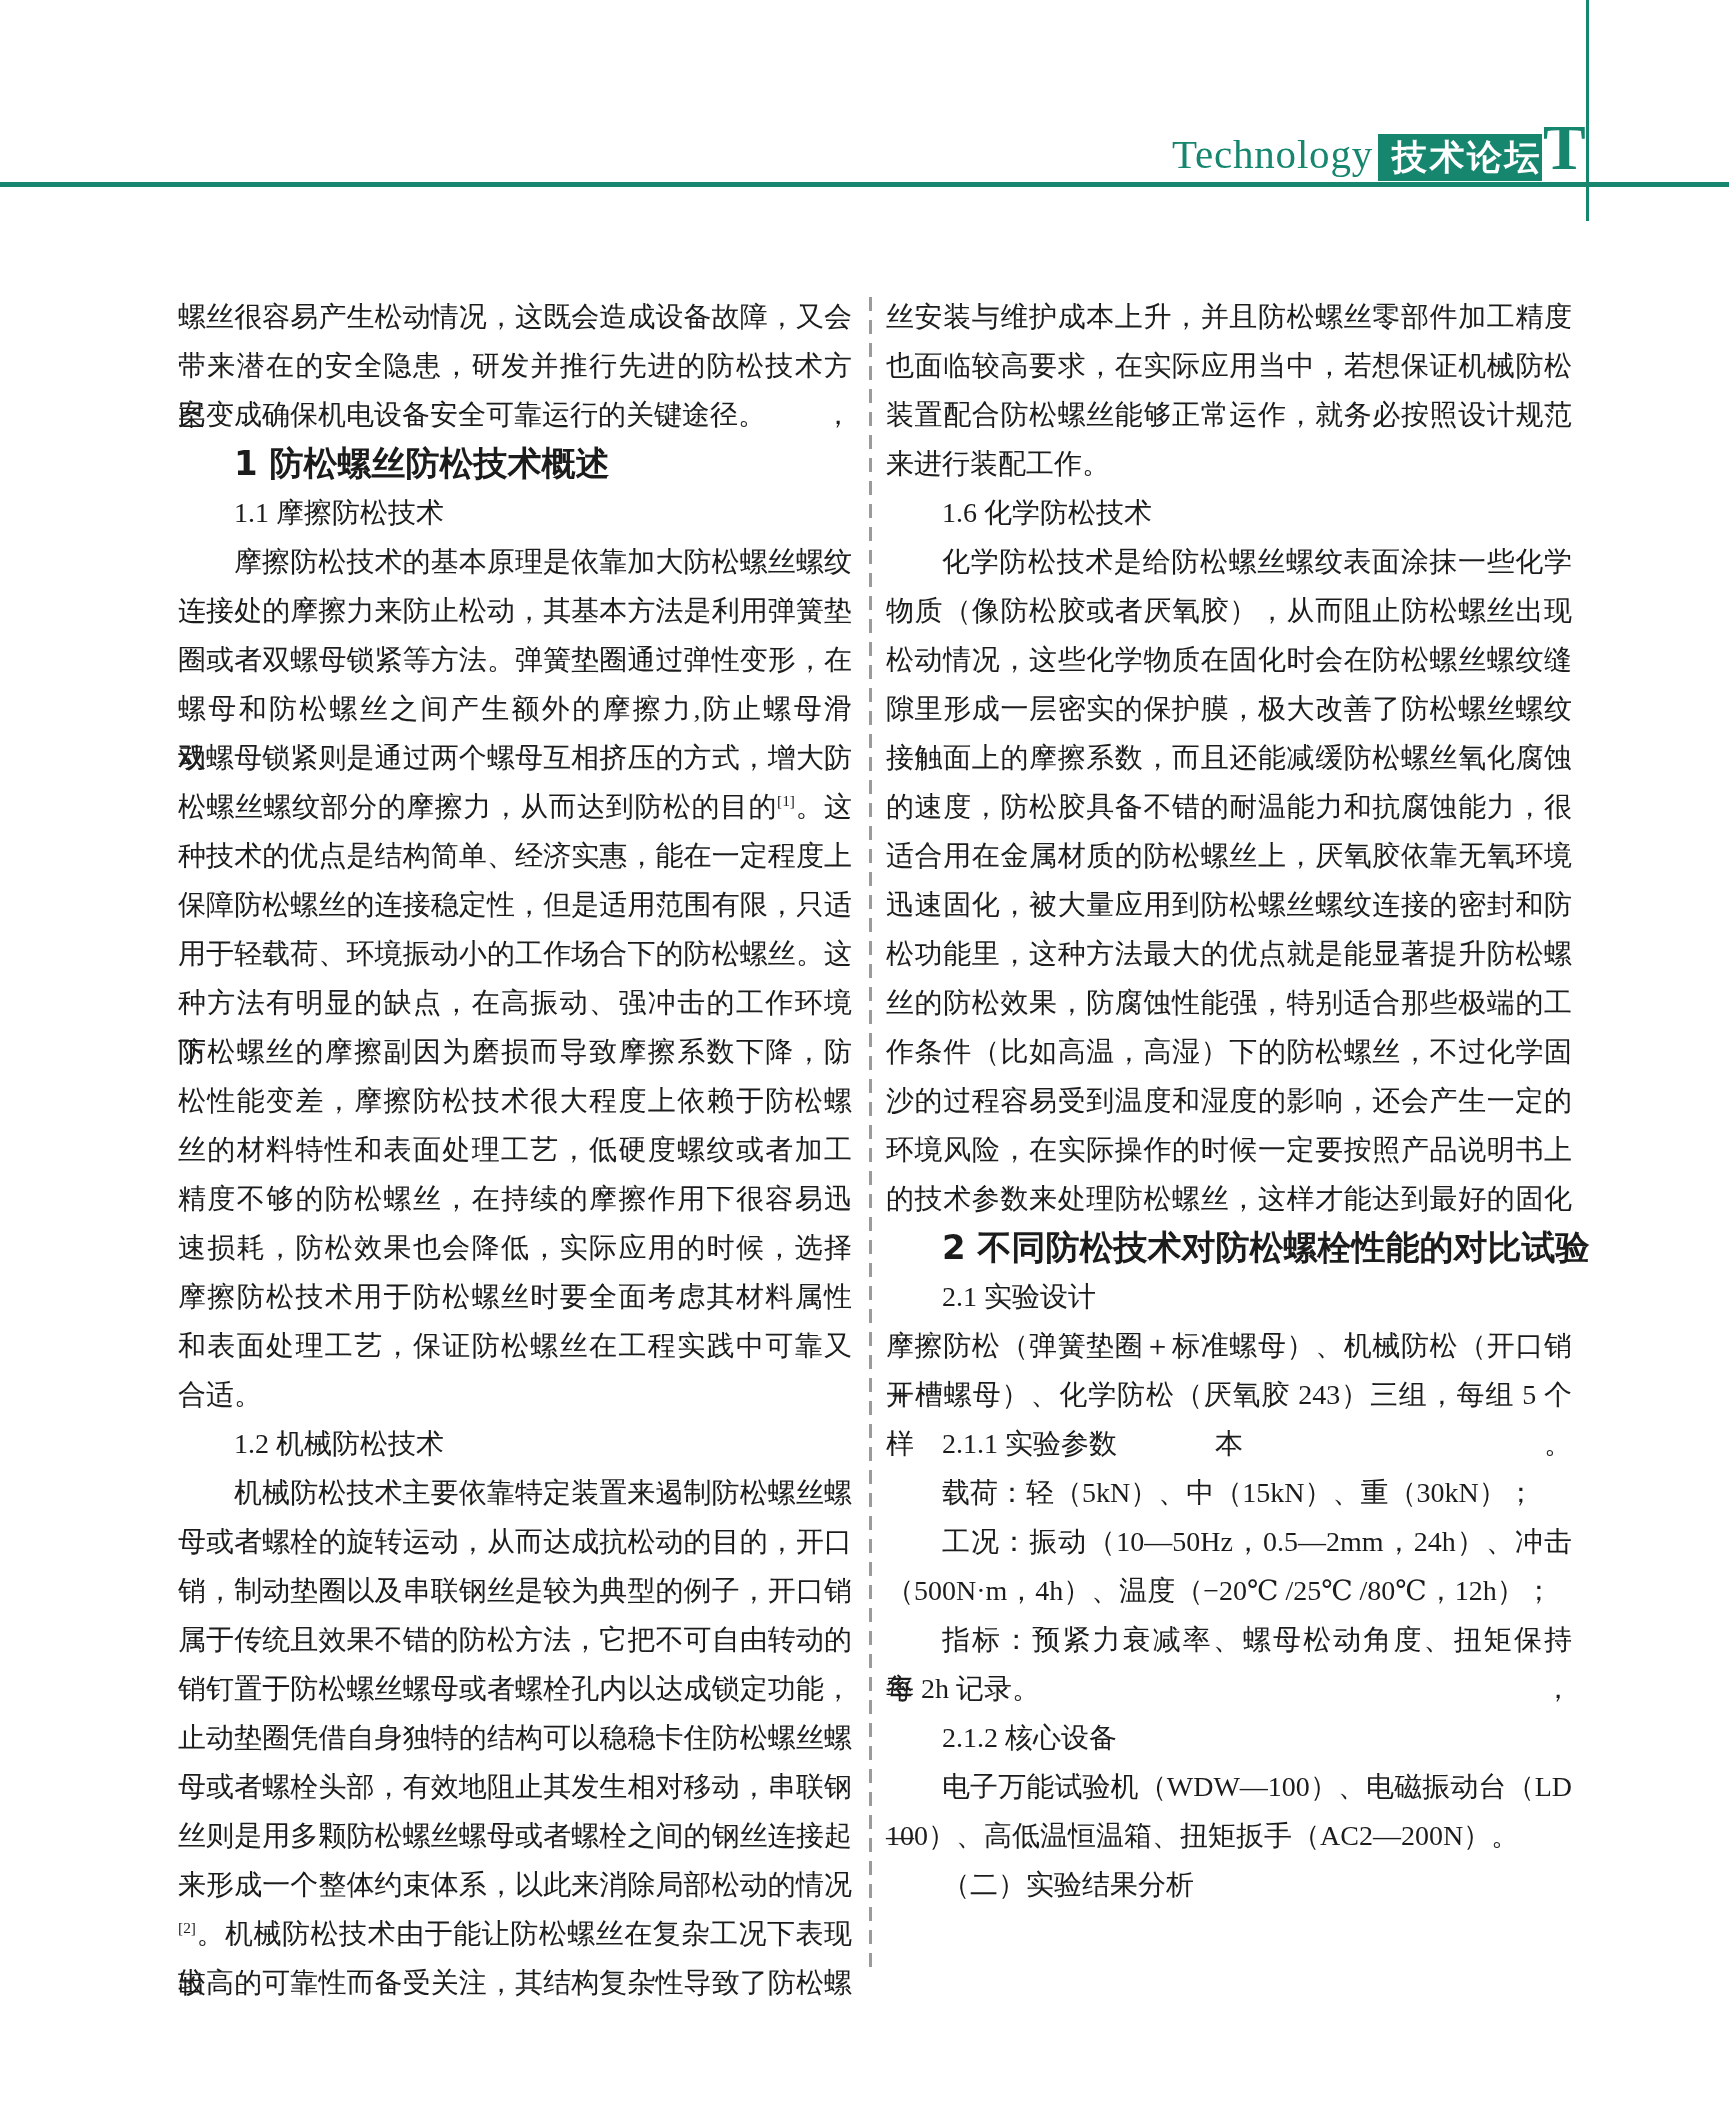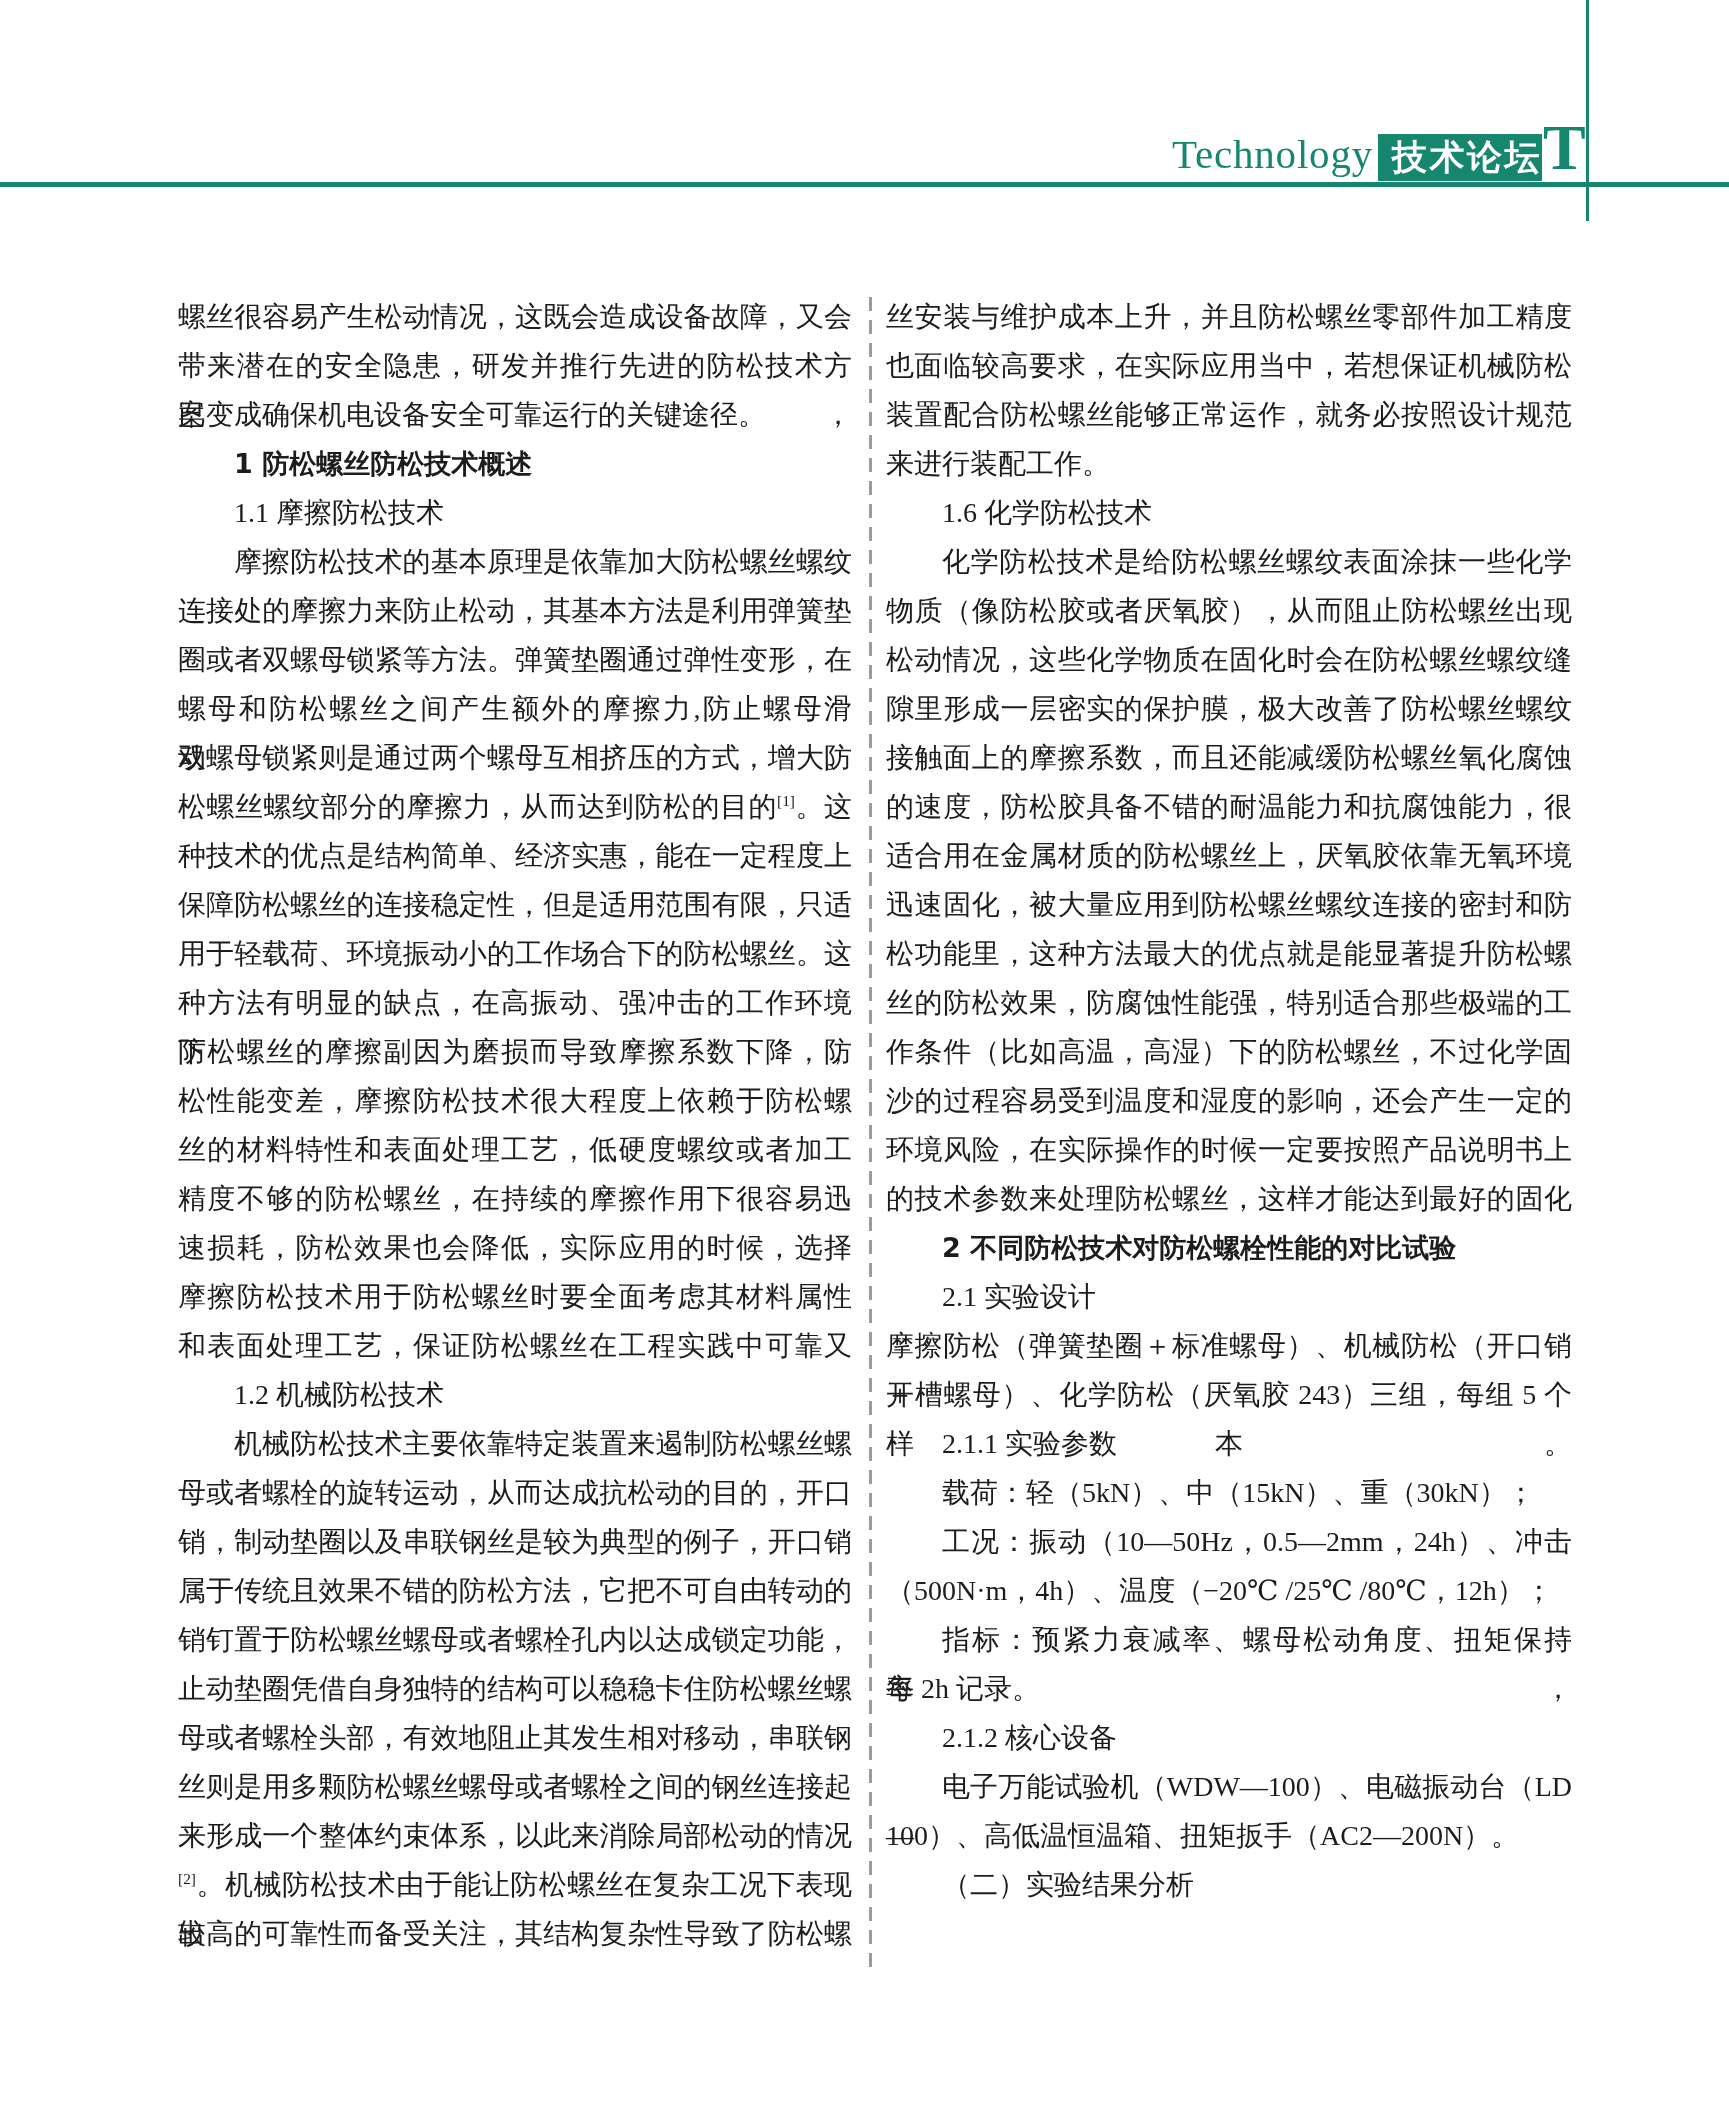--- a/index.html
+++ b/index.html
@@ -39,21 +39,21 @@
   .line{
     height:49px;line-height:49px;font-size:28px;white-space:nowrap;
   }
   .line.fill{text-align:justify;text-align-last:justify;white-space:normal;}
   .line.indent-fill{text-align:justify;text-align-last:justify;white-space:normal;text-indent:56px;}
   .line.plain{text-align:left;}
   .line.indent-plain{text-align:left;text-indent:56px;}
   .line.sub{text-align:left;text-indent:56px;}
   .line.h{
     text-align:left;text-indent:56px;font-weight:700;
-    font-family:"DejaVu Sans","Liberation Sans",sans-serif;font-size:27px;
+    font-family:"DejaVu Sans","Liberation Sans",sans-serif;font-size:34px;
   }
   .line sup{font-size:0.55em;vertical-align:super;line-height:0;}
 </style>
 </head>
 <body>
 
 <div class="page">
 
   <div class="header-hline"></div>
   <div class="header-vline"></div>
@@ -79,20 +79,21 @@
       <div class="line fill">保障防松螺丝的连接稳定性，但是适用范围有限，只适</div>
       <div class="line fill">用于轻载荷、环境振动小的工作场合下的防松螺丝。这</div>
       <div class="line fill">种方法有明显的缺点，在高振动、强冲击的工作环境下，</div>
       <div class="line fill">防松螺丝的摩擦副因为磨损而导致摩擦系数下降，防</div>
       <div class="line fill">松性能变差，摩擦防松技术很大程度上依赖于防松螺</div>
       <div class="line fill">丝的材料特性和表面处理工艺，低硬度螺纹或者加工</div>
       <div class="line fill">精度不够的防松螺丝，在持续的摩擦作用下很容易迅</div>
       <div class="line fill">速损耗，防松效果也会降低，实际应用的时候，选择</div>
       <div class="line fill">摩擦防松技术用于防松螺丝时要全面考虑其材料属性</div>
       <div class="line fill">和表面处理工艺，保证防松螺丝在工程实践中可靠又</div>
+      <div class="line plain">合适。</div>
       <div class="line sub">1.2 机械防松技术</div>
       <div class="line indent-fill">机械防松技术主要依靠特定装置来遏制防松螺丝螺</div>
       <div class="line fill">母或者螺栓的旋转运动，从而达成抗松动的目的，开口</div>
       <div class="line fill">销，制动垫圈以及串联钢丝是较为典型的例子，开口销</div>
       <div class="line fill">属于传统且效果不错的防松方法，它把不可自由转动的</div>
       <div class="line fill">销钉置于防松螺丝螺母或者螺栓孔内以达成锁定功能，</div>
       <div class="line fill">止动垫圈凭借自身独特的结构可以稳稳卡住防松螺丝螺</div>
       <div class="line fill">母或者螺栓头部，有效地阻止其发生相对移动，串联钢</div>
       <div class="line fill">丝则是用多颗防松螺丝螺母或者螺栓之间的钢丝连接起</div>
       <div class="line fill">来形成一个整体约束体系，以此来消除局部松动的情况</div>

